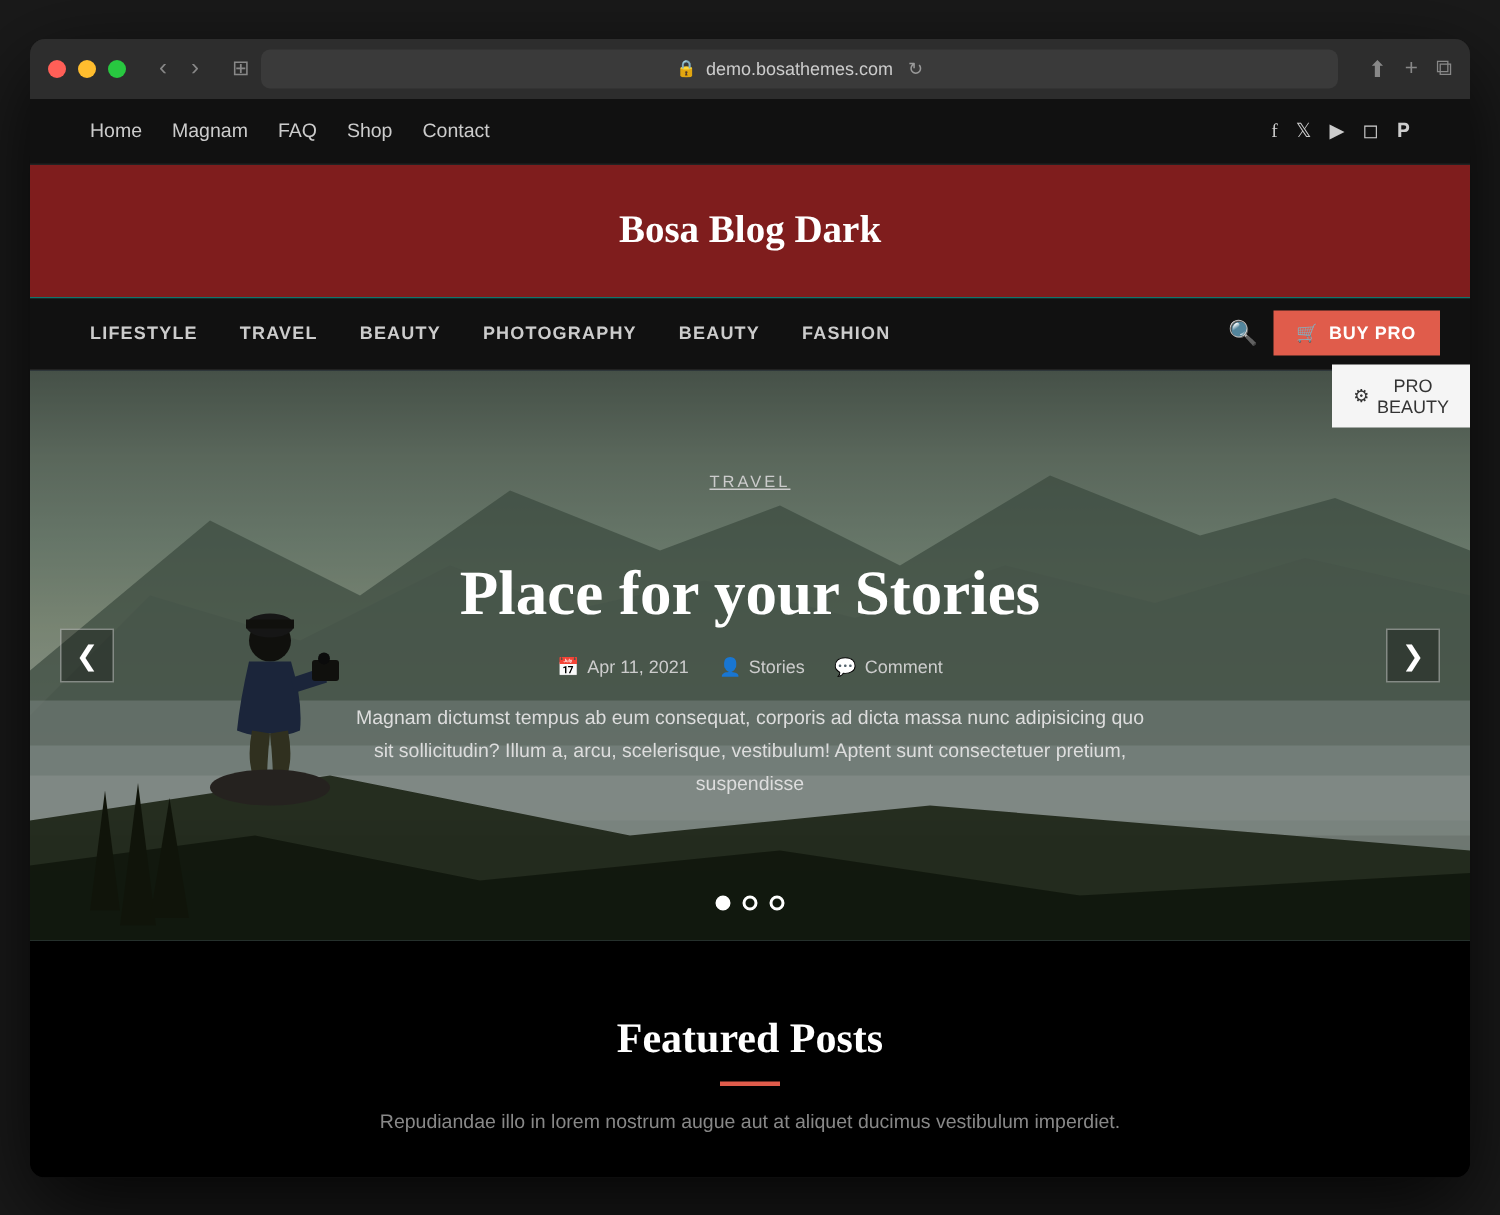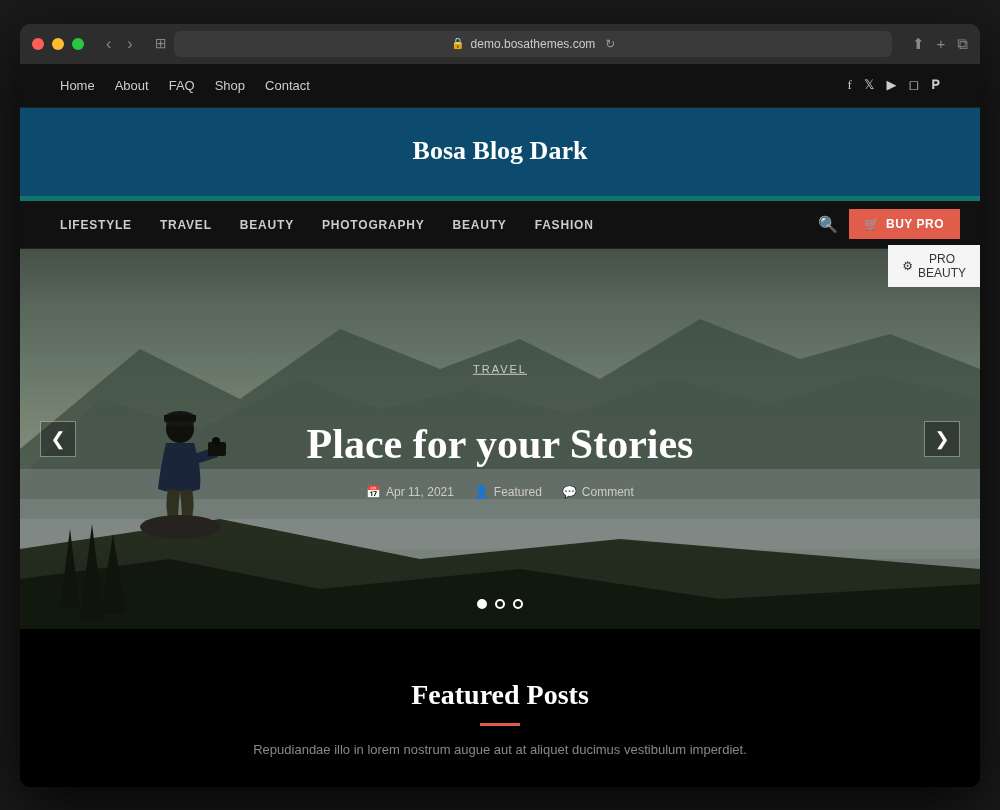--- a/index.html
+++ b/index.html
@@ -131,24 +131,24 @@
     }
 
     .social-icon {
       color: #ccc;
       font-size: 13px;
       cursor: pointer;
     }
 
     
     .site-header {
-      background: #0c4a6e;
+      background: #7f1d1d;
       text-align: center;
       padding: 28px 40px 24px;
-      border-bottom: 5px solid #0f766e;
+      border-bottom: 1px solid #0f766e;
     }
 
     .site-title {
       color: #fff;
       font-size: 26px;
       font-weight: bold;
       font-family: Georgia, serif;
       margin-bottom: 6px;
     }
 
@@ -444,21 +444,21 @@
       <button class="browser-toolbar-btn">+</button>
       <button class="browser-toolbar-btn">⧉</button>
     </div>
   </div>
 
   <div class="website">
 
     <nav class="top-nav">
       <ul class="top-nav-links">
         <li><a href="#">Home</a></li>
-        <li><a href="#">About</a></li>
+        <li><a href="#">Magnam</a></li>
         <li><a href="#">FAQ</a></li>
         <li><a href="#">Shop</a></li>
         <li><a href="#">Contact</a></li>
       </ul>
       <div class="top-nav-social">
         <span class="social-icon">f</span>
         <span class="social-icon">𝕏</span>
         <span class="social-icon">▶</span>
         <span class="social-icon">◻</span>
         <span class="social-icon">𝐏</span>
@@ -540,27 +540,28 @@
       <div class="hero-content">
         <span class="hero-category">TRAVEL</span>
         <h2 class="hero-title">Place for your Stories</h2>
         <div class="hero-meta">
           <span>
             <span>📅</span>
             <span>Apr 11, 2021</span>
           </span>
           <span>
             <span>👤</span>
-            <span>Featured</span>
+            <span>Stories</span>
           </span>
           <span>
             <span>💬</span>
             <span>Comment</span>
           </span>
         </div>
+        <p class="hero-excerpt">Magnam dictumst tempus ab eum consequat, corporis ad dicta massa nunc adipisicing quo sit sollicitudin? Illum a, arcu, scelerisque, vestibulum! Aptent sunt consectetuer pretium, suspendisse</p>
       </div>
 
       <button class="hero-nav-arrow hero-nav-prev">❮</button>
 
       <button class="hero-nav-arrow hero-nav-next">❯</button>
 
       <div class="hero-dots">
         <div class="hero-dot active"></div>
         <div class="hero-dot"></div>
         <div class="hero-dot"></div>

